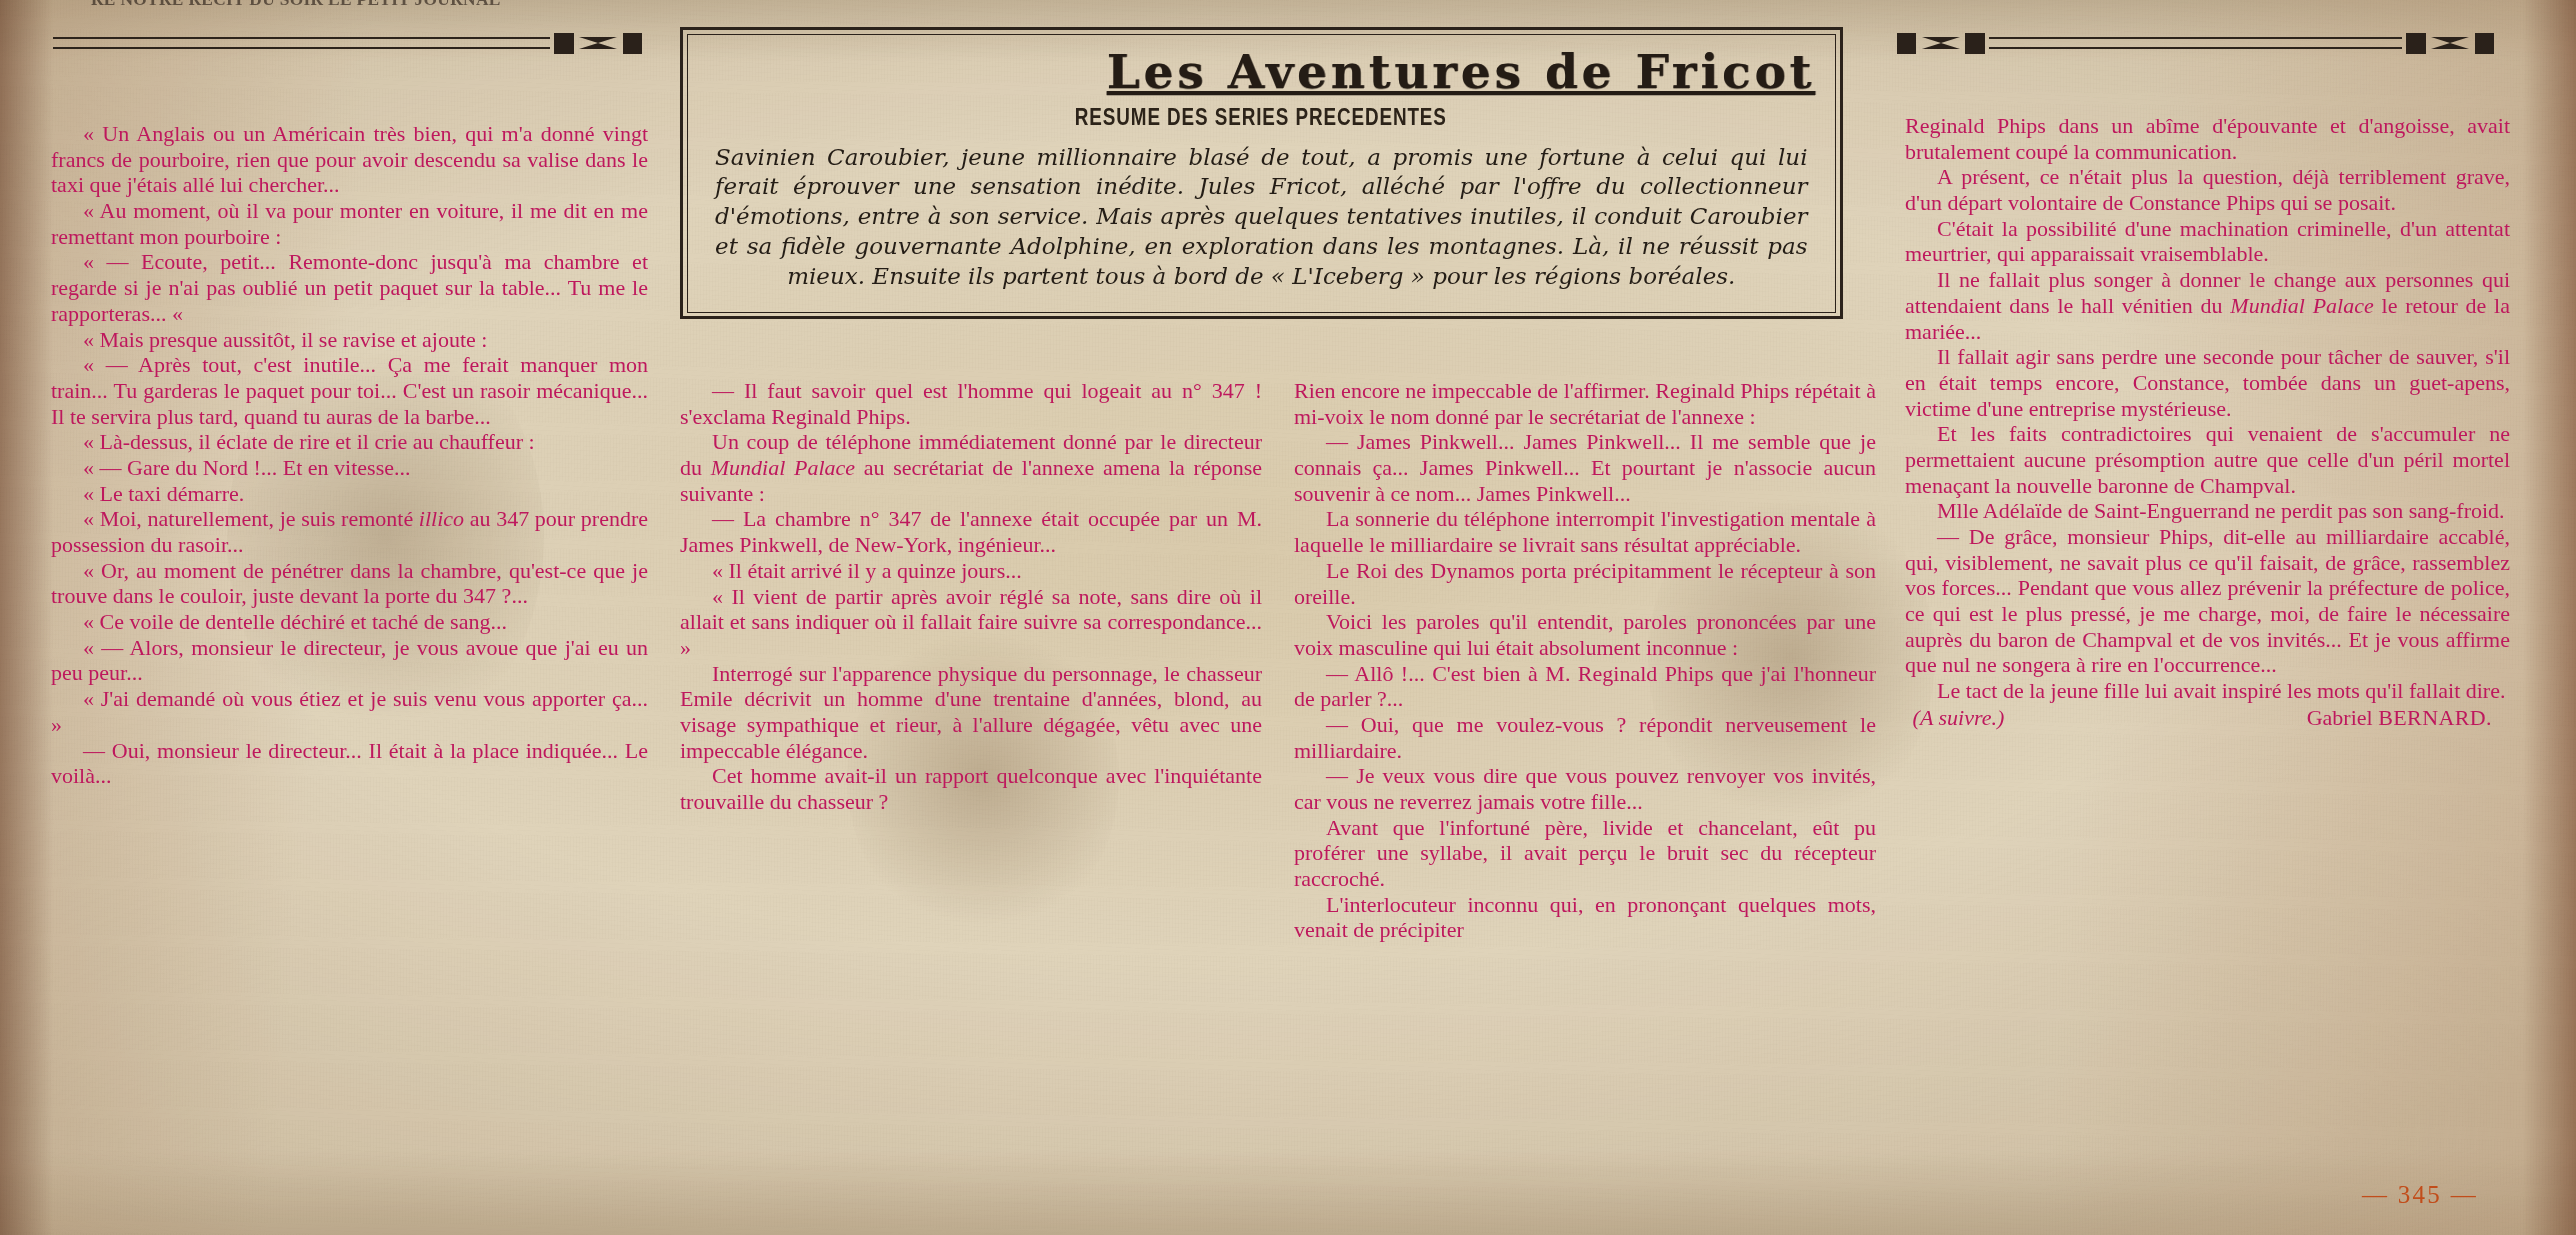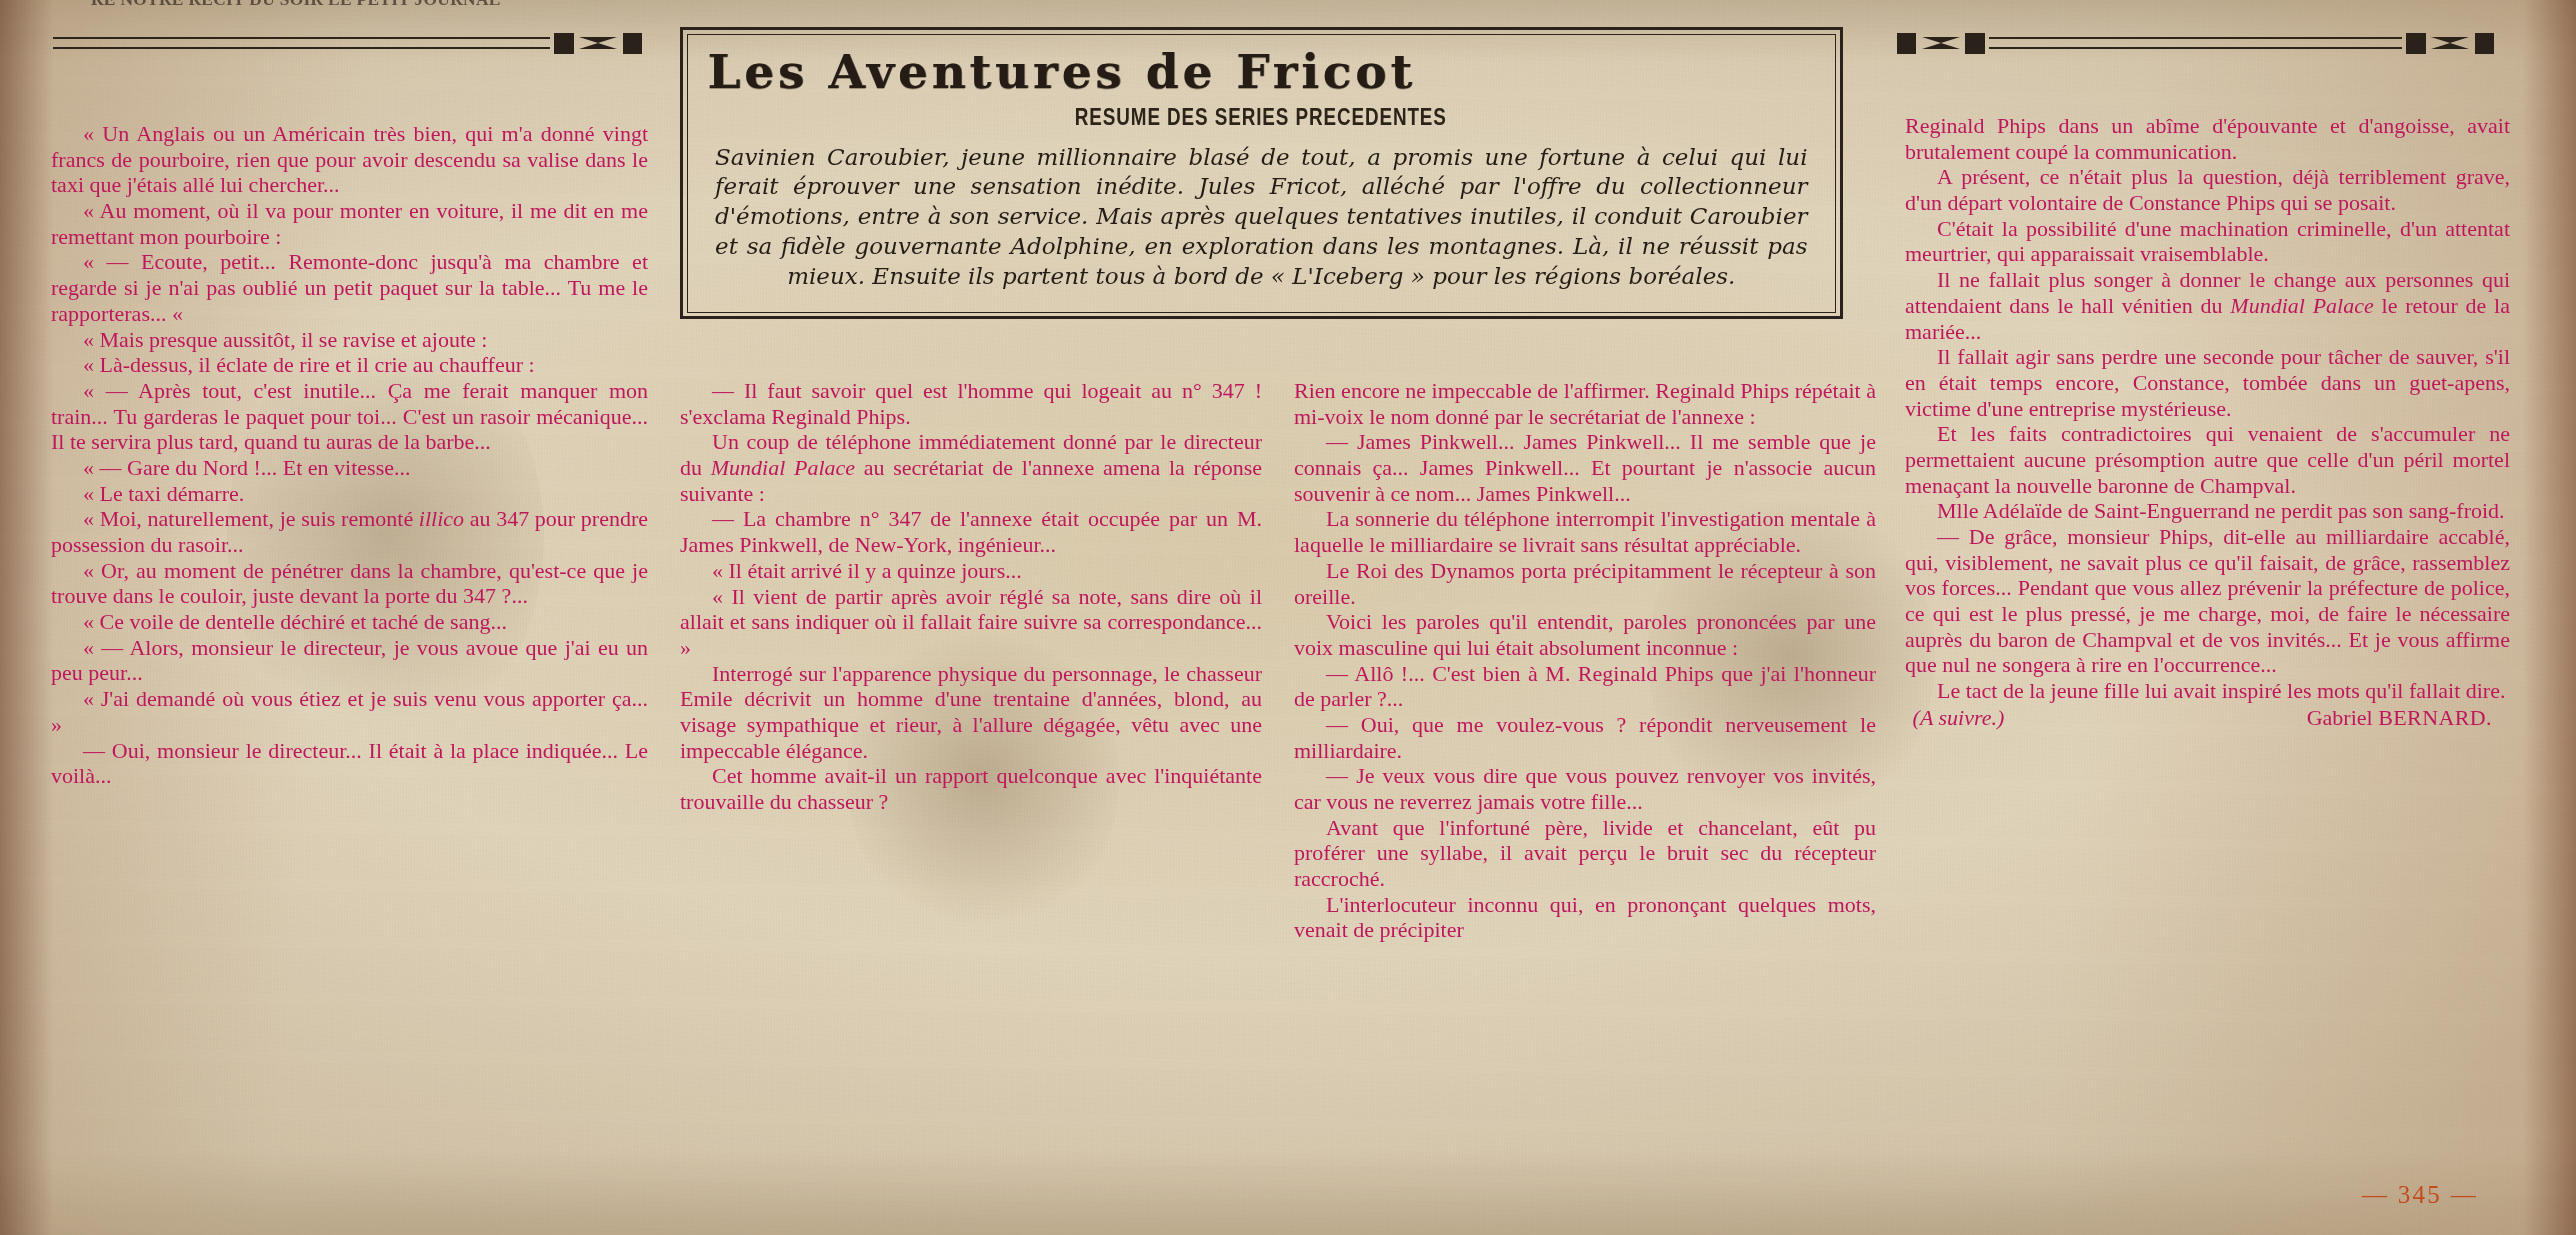--- a/index.html
+++ b/index.html
@@ -101,29 +101,30 @@
     top: 27px;
     width: 1149px;
     border: 3px solid #2b221b;
     padding: 3.8px;
   }
   .masthead-inner {
     border: 1.5px solid #2b221b;
     padding: 12px 19.7px 19.7px 19.7px;
   }
   .mast-title {
-    text-align: left;
+    text-align: right;
     font-family: "DejaVu Serif", serif;
     font-weight: bold;
     font-size: 47px;
     letter-spacing: 3.8px;
     line-height: 1.08;
     color: #241c15;
     text-shadow: 0.8px 0 0 rgba(36,28,21,.55), 0 0.8px 0 rgba(36,28,21,.35);
     white-space: nowrap;
+    text-decoration: underline;
   }
   .mast-sub {
     text-align: center;
     font-family: "Liberation Sans", sans-serif;
     font-weight: bold;
     font-size: 23px;
     letter-spacing: 1.1px;
     margin-top: 6px;
     transform: scaleX(.82);
     color: #2c2319;
@@ -231,22 +232,22 @@
       <div class="mast-sub">RESUME DES SERIES PRECEDENTES</div>
       <div class="mast-summary">Savinien Caroubier, jeune millionnaire blasé de tout, a promis une fortune à celui qui lui ferait éprouver une sensation inédite. Jules Fricot, alléché par l'offre du collectionneur d'émotions, entre à son service. Mais après quelques tentatives inutiles, il conduit Caroubier et sa fidèle gouvernante Adolphine, en exploration dans les montagnes. Là, il ne réussit pas mieux. Ensuite ils partent tous à bord de « L'Iceberg » pour les régions boréales.</div>
     </div>
   </div>
 
   <div class="col" id="col1">
     <p>« Un Anglais ou un Américain très bien, qui m'a donné vingt francs de pourboire, rien que pour avoir descendu sa valise dans le taxi que j'étais allé lui chercher...</p>
     <p>« Au moment, où il va pour monter en voiture, il me dit en me remettant mon pourboire :</p>
     <p>« — Ecoute, petit... Remonte-donc jusqu'à ma chambre et regarde si je n'ai pas oublié un petit paquet sur la table... Tu me le rapporteras... «</p>
     <p>« Mais presque aussitôt, il se ravise et ajoute :</p>
+    <p>« — Après tout, c'est inutile... Ça me ferait manquer mon train... Tu garderas le paquet pour toi... C'est un rasoir mécanique... Il te servira plus tard, quand tu auras de la barbe...</p>
     <p>« Là-dessus, il éclate de rire et il crie au chauffeur :</p>
-    <p>« — Après tout, c'est inutile... Ça me ferait manquer mon train... Tu garderas le paquet pour toi... C'est un rasoir mécanique... Il te servira plus tard, quand tu auras de la barbe...</p>
     <p>« — Gare du Nord !... Et en vitesse...</p>
     <p>« Le taxi démarre.</p>
     <p id="c1p8">« Moi, naturellement, je suis remonté <i>illico</i> au 347 pour prendre possession du rasoir...</p>
     <p>« Or, au moment de pénétrer dans la chambre, qu'est-ce que je trouve dans le couloir, juste devant la porte du 347 ?...</p>
     <p>« Ce voile de dentelle déchiré et taché de sang...</p>
     <p>« — Alors, monsieur le directeur, je vous avoue que j'ai eu un peu peur...</p>
     <p>« J'ai demandé où vous étiez et je suis venu vous apporter ça... »</p>
     <p>— Oui, monsieur le directeur... Il était à la place indiquée... Le voilà...</p>
   </div>
 

